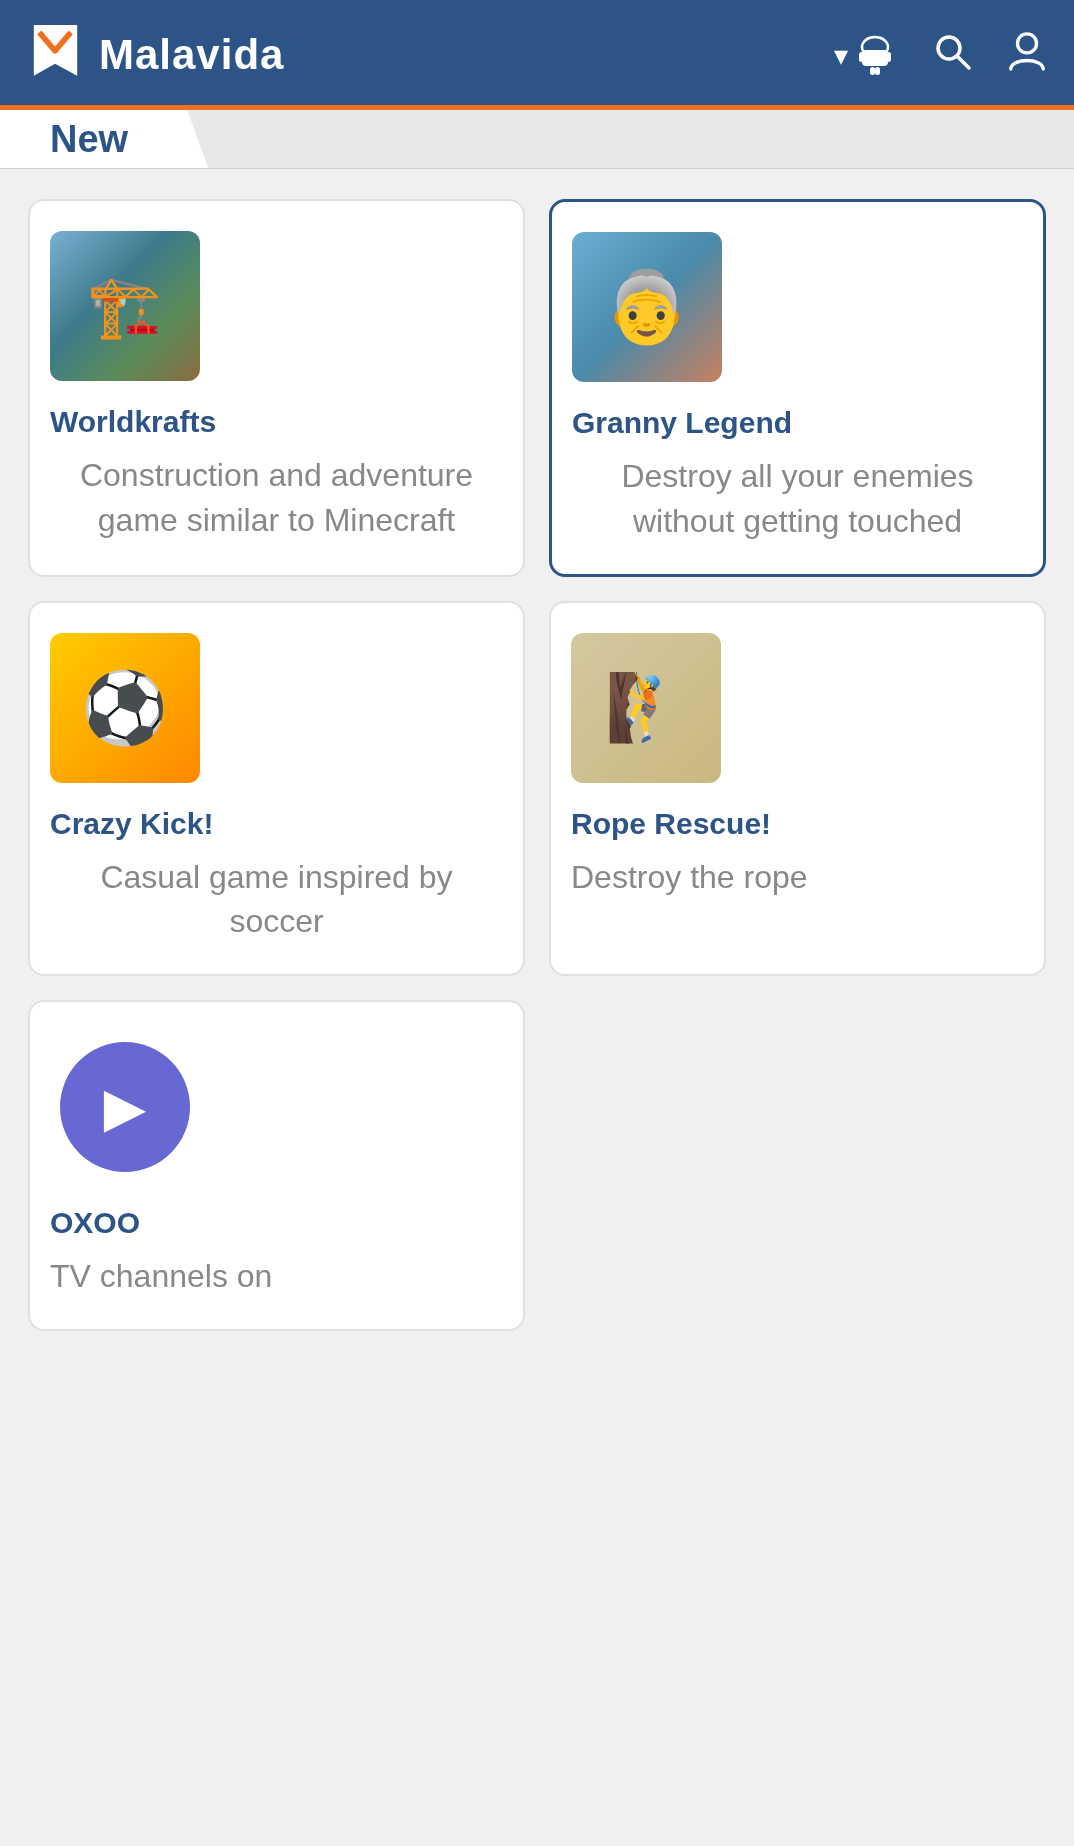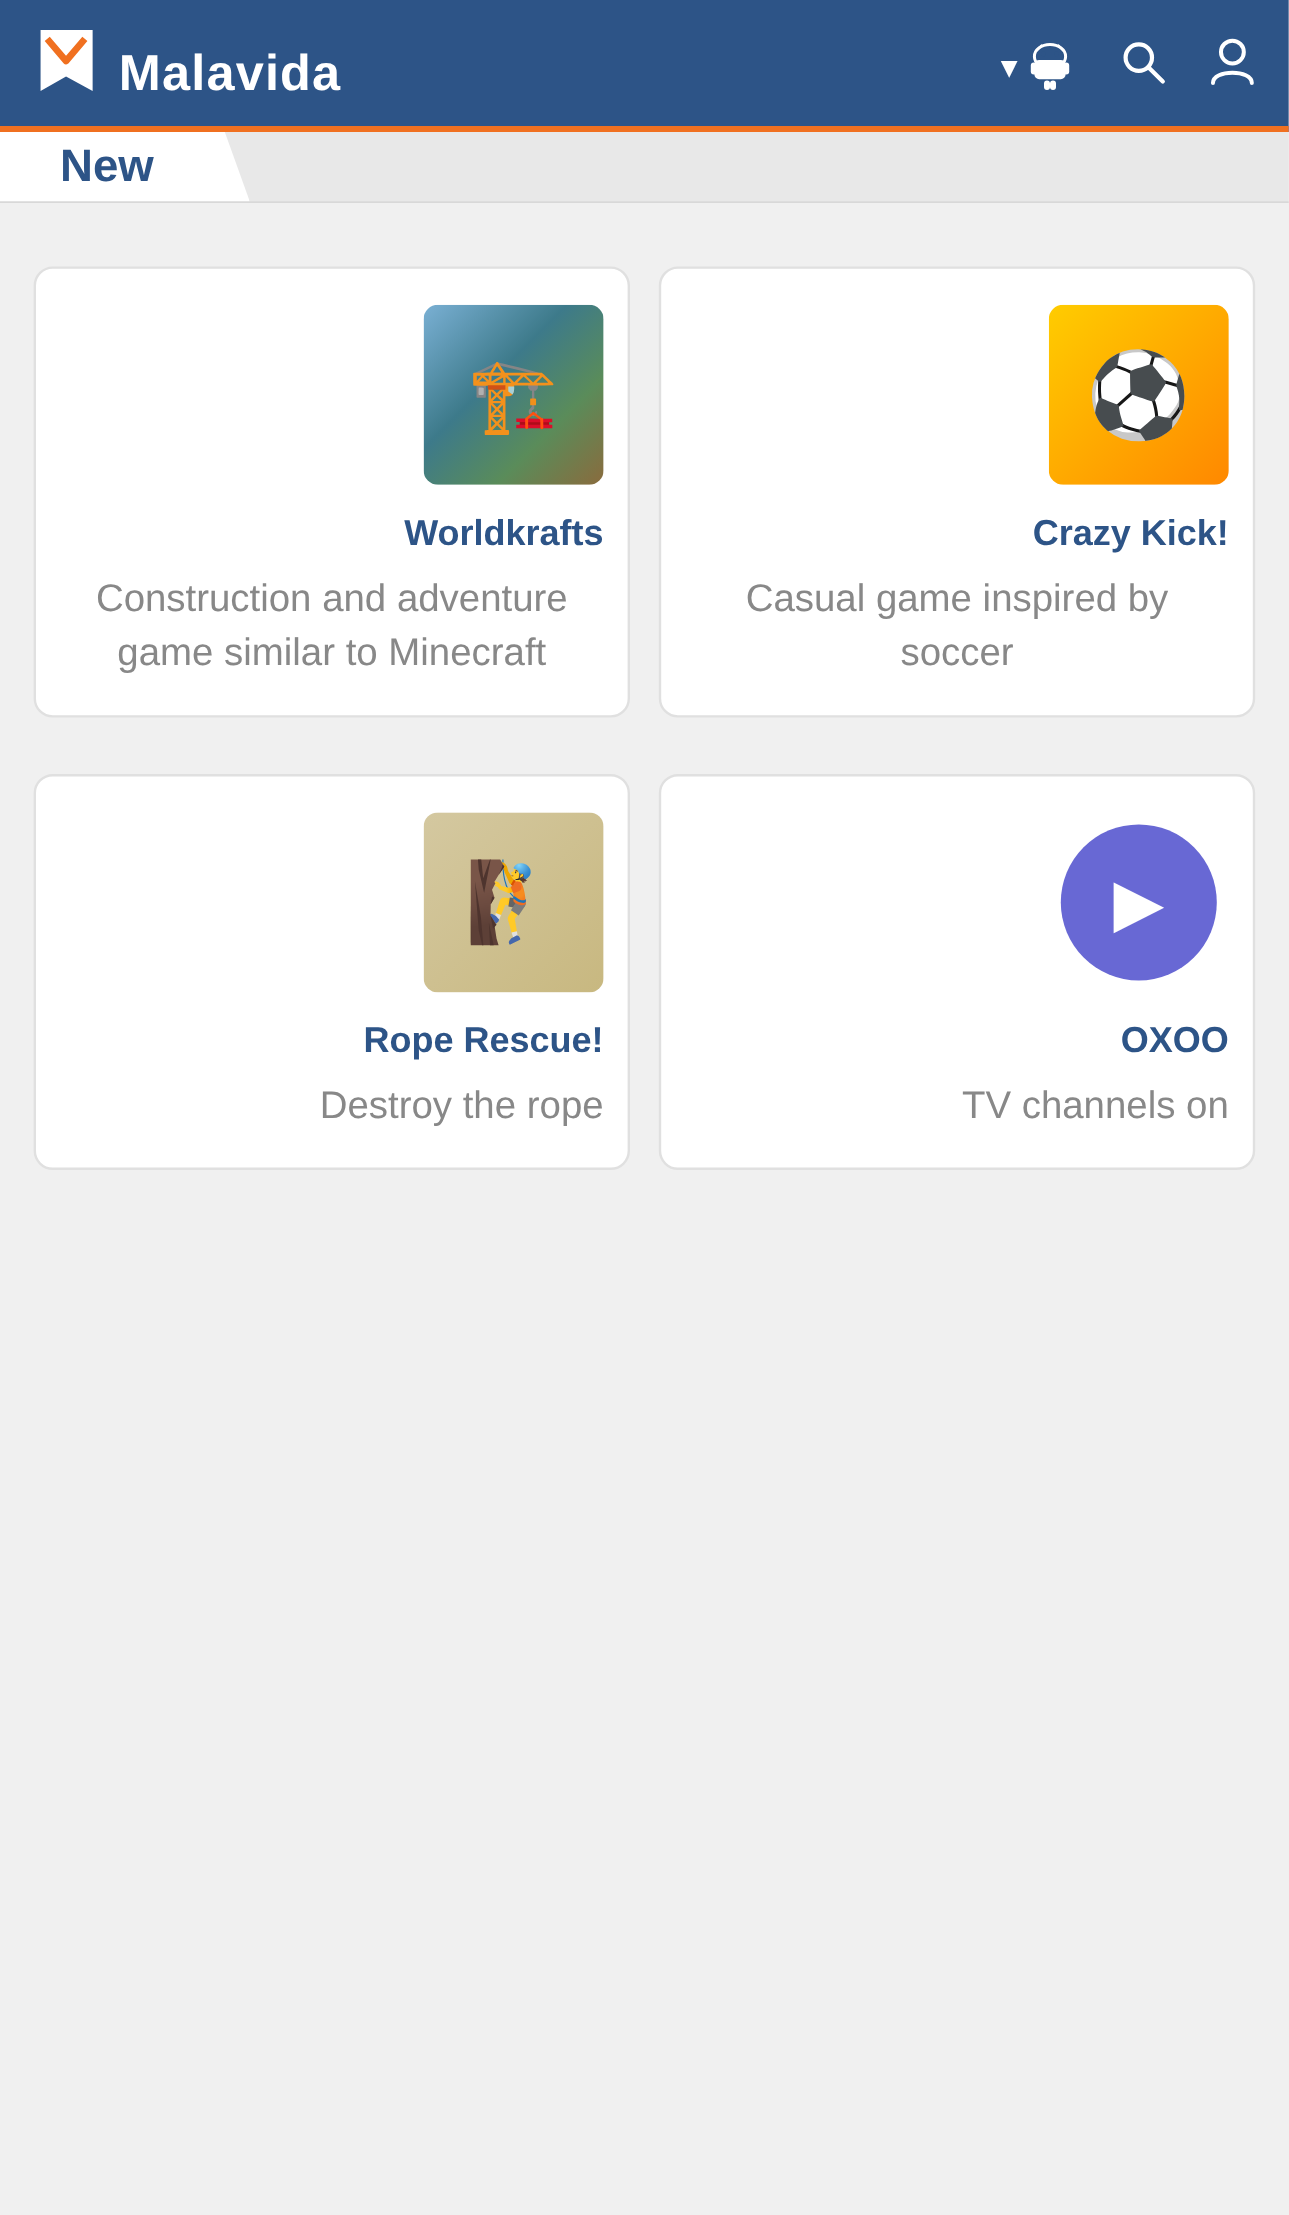--- a/index.html
+++ b/index.html
@@ -24,21 +24,21 @@
       content: '';
       position: absolute;
       bottom: 0;
       left: 0;
       right: 0;
       height: 5px;
       background: #f07020;
     }
     .logo-container {
       display: flex;
-      align-items: flex-end;
+      align-items: center;
       gap: 16px;
       flex: 1;
     }
     .logo-text {
       color: white;
       font-size: 42px;
       font-weight: 600;
       letter-spacing: 1px;
     }
     .header-icons {
@@ -92,24 +92,23 @@
     }
 
     
     .app-card {
       background: white;
       border-radius: 16px;
       border: 2px solid #e0e0e0;
       padding: 30px 20px;
       display: flex;
       flex-direction: column;
-      align-items: flex-end;
+      align-items: flex-start;
       cursor: pointer;
       text-align: center;
-      margin-top: 23px;
     }
     .app-card.highlighted {
       border: 3px solid #2d5487;
     }
     .app-thumbnail {
       width: 150px;
       height: 150px;
       border-radius: 12px;
       margin-bottom: 24px;
       overflow: hidden;
@@ -274,20 +273,27 @@
   <div class="app-grid">
 
     <div class="app-card">
       <div class="app-thumbnail">
         <div class="thumb-worldkrafts"></div>
       </div>
       <div class="app-name">Worldkrafts</div>
       <div class="app-desc">Construction and adventure game similar to Minecraft</div>
     </div>
 
+    <div class="app-card highlighted">
+      <div class="app-thumbnail">
+        <div class="thumb-granny"></div>
+      </div>
+      <div class="app-name">Granny Legend</div>
+      <div class="app-desc">Destroy all your enemies without getting touched</div>
+    </div>
 
 
     <div class="app-card">
       <div class="app-thumbnail">
         <div class="thumb-crazykick"></div>
       </div>
       <div class="app-name">Crazy Kick!</div>
       <div class="app-desc">Casual game inspired by soccer</div>
     </div>
 

